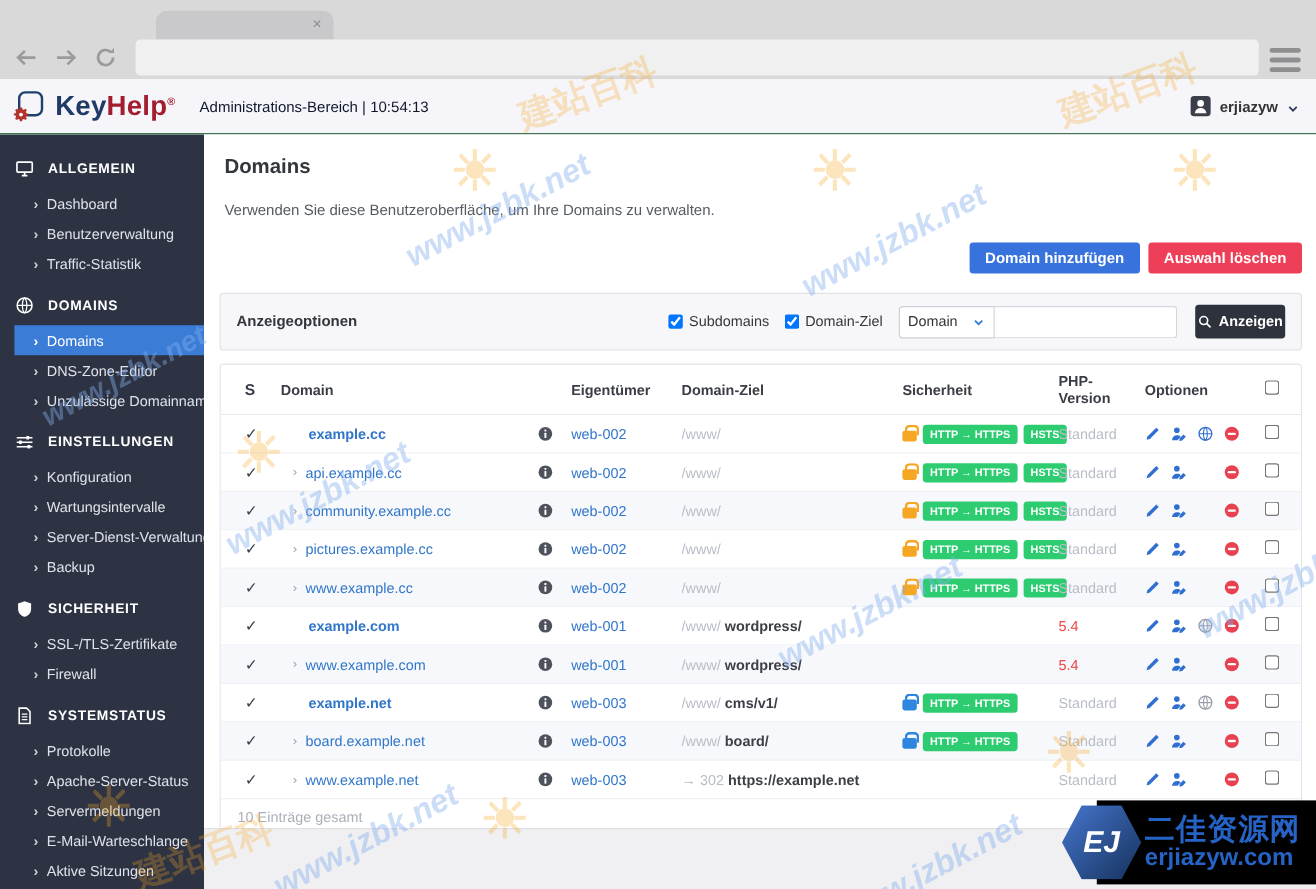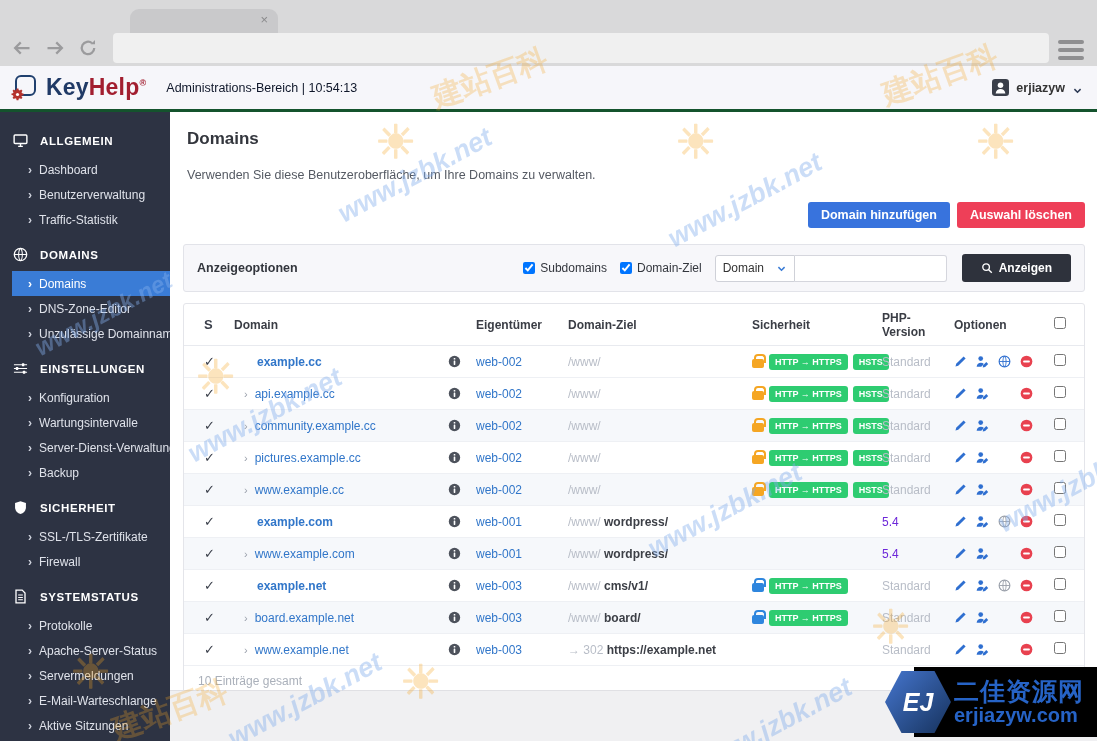--- a/index.html
+++ b/index.html
@@ -11,21 +11,21 @@
   .tab { position:absolute; left:130px; top:9px; width:148px; height:24px; background:#c9c9cb; border-radius:9px 9px 0 0; }
   .tab-close { position:absolute; right:10px; top:3px; color:#8a8a8c; font-size:13px; cursor:default; }
   .nav-btns { position:absolute; left:12px; top:38px; display:flex; gap:13px; color:#9b9b9d; }
   .nav-btns .nbtn { width:20px; height:20px; }
   .nav-btns svg { width:20px; height:20px; }
   .addr-bar { position:absolute; left:113px; top:33px; width:936px; height:30px; background:#f0f0f0; border-radius:4px; border:none; font-size:13px; padding:0 10px; color:#555; }
   .hamburger { position:absolute; right:13px; top:40px; width:26px; cursor:pointer; }
   .hamburger div { height:4px; background:#8f8f91; border-radius:2px; margin-bottom:4px; }
 
   
-  .appbar { height:46px; background:#f6f6fa; border-bottom:3px solid #14532d; display:flex; align-items:center; padding:0 14px 0 10px; position:relative; }
+  .appbar { height:46px; background:#f6f6fa; border-bottom:1px solid #14532d; display:flex; align-items:center; padding:0 14px 0 10px; position:relative; }
   .logo-mark { position:relative; width:26px; height:26px; margin-right:10px; }
   .logo-square { position:absolute; right:0; top:0; width:21px; height:21px; border:2.5px solid #20406e; border-radius:6px; border-bottom-left-radius:2px; }
   .logo-gear { position:absolute; left:0; bottom:-1px; width:15px; height:15px; }
   .brand { font-size:23px; font-weight:bold; letter-spacing:.2px; }
   .brand .b-key { color:#203a66; }
   .brand .b-help { color:#a21e2f; }
   .brand sup { font-size:9px; color:#a21e2f; }
   .app-subtitle { margin-left:20px; font-size:12.5px; color:#0f172a; }
   .user-menu { margin-left:auto; display:flex; align-items:center; gap:7px; cursor:pointer; }
   .user-menu .avatar { width:17px; height:17px; }
@@ -57,21 +57,21 @@
 
   
   .filter { margin-top:16px; height:48px; background:#f7f7fa; border:1px solid #e2e3e9; border-radius:3px; display:flex; align-items:center; padding:0 13px; }
   .filter-label { font-size:12.5px; font-weight:bold; color:#33363d; }
   .filter-right { margin-left:auto; display:flex; align-items:center; gap:13px; }
   .chk { display:flex; align-items:center; gap:5px; font-size:12px; color:#33363d; }
   .chk input { width:12px; height:12px; cursor:pointer; }
   .select-box { width:80px; height:27px; background:#fff; border:1px solid #cfd1d8; border-radius:3px 0 0 3px; display:flex; align-items:center; padding:0 7px; font-size:12px; color:#333; cursor:pointer; }
   .select-box .sel-chev { margin-left:auto; width:11px; height:11px; color:#3a7cd6; }
   .search-input { width:152px; height:27px; border:1px solid #d5d6dd; border-left:none; border-radius:0 3px 3px 0; font-size:12px; padding:0 8px; color:#333; }
-  .btn-show { height:28px; background:#2e323c; border:none; border-radius:3px; color:#fff; font-size:12px; font-weight:bold; display:flex; align-items:center; gap:6px; padding:0 19px; margin-left:2px; cursor:pointer; font-family:inherit; }
+  .btn-show { height:28px; background:#2e323c; border:none; border-radius:3px; color:#fff; font-size:12px; font-weight:bold; display:flex; align-items:center; gap:6px; padding:0 2px; margin-left:2px; cursor:pointer; font-family:inherit; }
   .btn-show svg { width:12px; height:12px; }
 
   
   .card { margin-top:11px; border:1px solid #e4e5ea; border-radius:3px; background:#fff; }
   .tgrid { display:grid; grid-template-columns:50px 214px 28px 92px 184px 130px 72px 100px 24px; align-items:center; }
   .thead { height:42px; font-size:12px; font-weight:bold; color:#3a3d45; border-bottom:1px solid #e8eaef; }
   .thead > div { padding-right:4px; }
   .trow { height:32px; font-size:12px; border-bottom:1px solid #eef0f4; background:#fff; }
   .trow.alt { background:#f6f8fb; }
   .cell-s { padding-left:20px; color:#3a3f4a; font-size:13px; }
@@ -83,21 +83,21 @@
   .olink { color:#3176c9; text-decoration:none; cursor:pointer; }
   .cell-target { white-space:nowrap; overflow:hidden; }
   .t-muted { color:#b8bdc7; }
   .t-bold { color:#3c3f46; font-weight:bold; }
   .cell-sec { display:flex; align-items:center; gap:5px; }
   .lock { width:12px; height:9px; border-radius:2px; position:relative; margin-top:4px; flex:none; }
   .lock::before { content:""; position:absolute; top:-5px; left:2px; width:8px; height:7px; border:2px solid; border-bottom:none; border-radius:4px 4px 0 0; }
   .lock.orange { background:#f5a623; } .lock.orange::before { border-color:#f5a623; }
   .lock.blue { background:#2e86de; } .lock.blue::before { border-color:#2e86de; }
   .badge { background:#2ecc71; color:#fff; font-size:9px; font-weight:bold; padding:3px 6px; border-radius:3px; white-space:nowrap; }
-  .cell-php { font-size:12px; color:#6d28d9; }
+  .cell-php { font-size:12px; color:#ef4444; }
   .cell-php.muted { color:#b8bdc7; }
   .cell-opts { display:flex; align-items:center; gap:9px; }
   .oicon { width:13px; height:13px; cursor:pointer; }
   .oicon svg { width:13px; height:13px; display:block; }
   .ic-blue { color:#2f6fd0; }
   .ic-gray { color:#9aa0aa; }
   .ic-red { color:#e8414f; }
   .ghost { visibility:hidden; }
   .rcheck { width:12px; height:12px; cursor:pointer; }
   .tfoot { height:30px; display:flex; align-items:center; padding-left:14px; font-size:12px; color:#aab0ba; }

